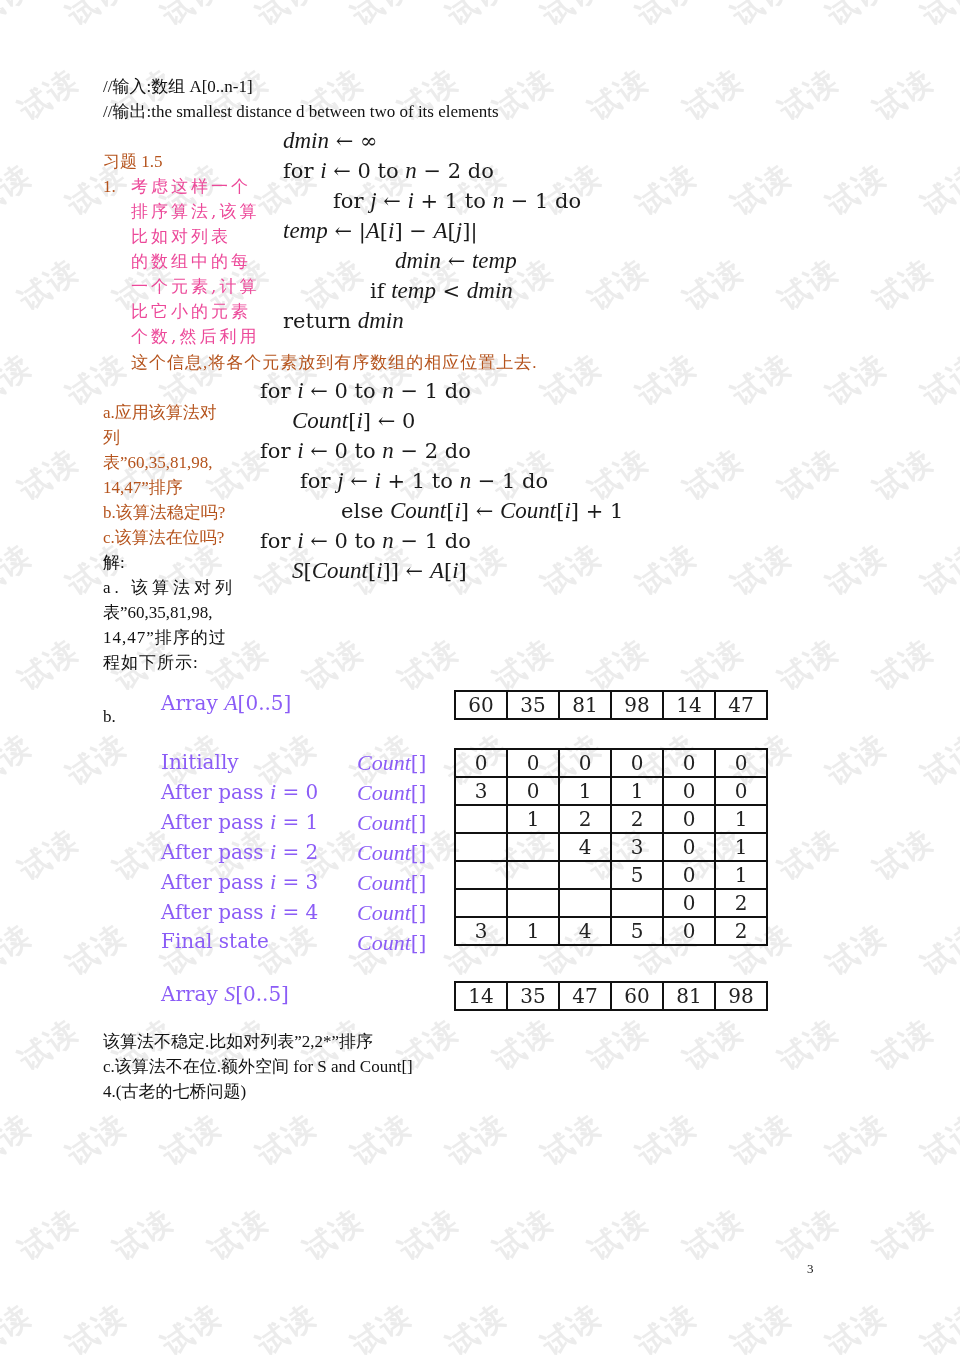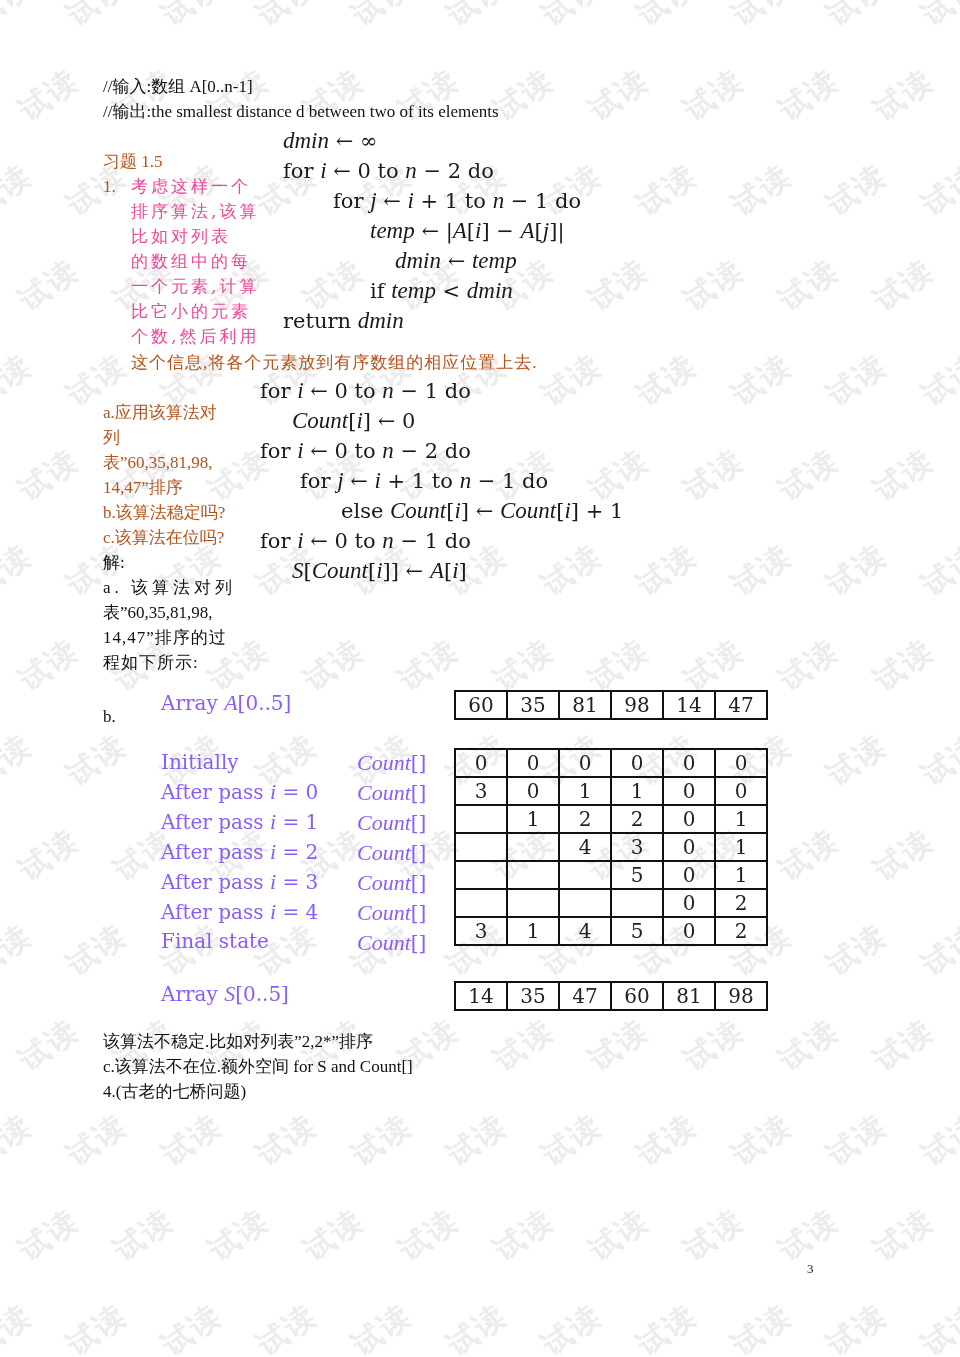--- a/index.html
+++ b/index.html
@@ -188,21 +188,21 @@
 
 <div class="content">
 
   <div class="abs txt" style="left:103px;top:74px;">//输入:数组 A[0..n-1]</div>
   <div class="abs txt" style="left:103px;top:99px;">//输出:the smallest distance d between two of its elements</div>
 
   <div class="abs math" style="left:283px;top:126px;">
     <div style="margin-left:0px"><i>dmin</i> ← ∞</div>
     <div style="margin-left:0px">for <i>i</i> ← 0 to <i>n</i> − 2 do</div>
     <div style="margin-left:50px">for <i>j</i> ← <i>i</i> + 1 to <i>n</i> − 1 do</div>
-    <div style="margin-left:87px"><i>temp</i> ← |<i>A</i>[<i>i</i>] − <i>A</i>[<i>j</i>]|</div>
+    <div style=""><i>temp</i> ← |<i>A</i>[<i>i</i>] − <i>A</i>[<i>j</i>]|</div>
     <div style="margin-left:112px"><i>dmin</i> ← <i>temp</i></div>
     <div style="margin-left:87px">if <i>temp</i> &lt; <i>dmin</i></div>
     <div style="margin-left:0px">return <i>dmin</i></div>
   </div>
 
   <div class="abs txt orange" style="left:103px;top:149px;">习题 1.5</div>
   <div class="abs txt orange" style="left:103px;top:174px;">1.</div>
   <div class="abs cjk-orange" style="left:131px;top:174px;">
     <div>考虑这样一个</div>
     <div>排序算法,该算</div>

